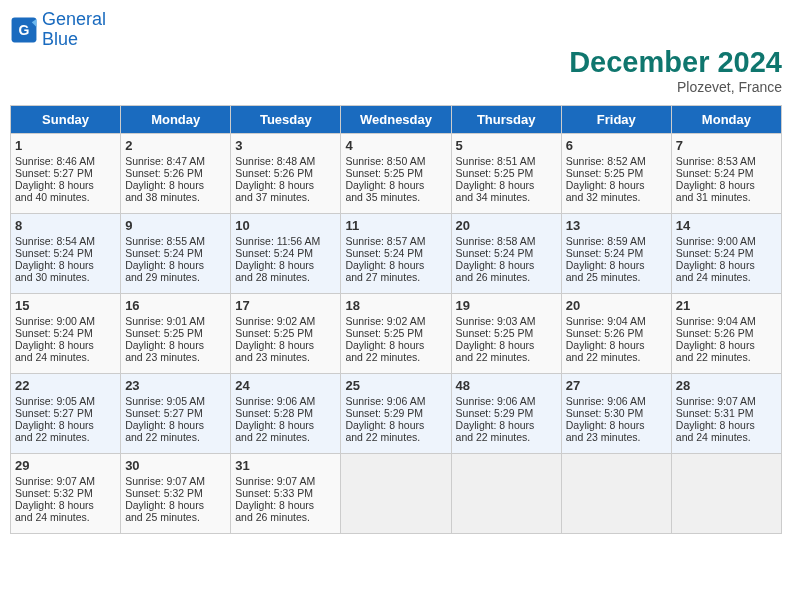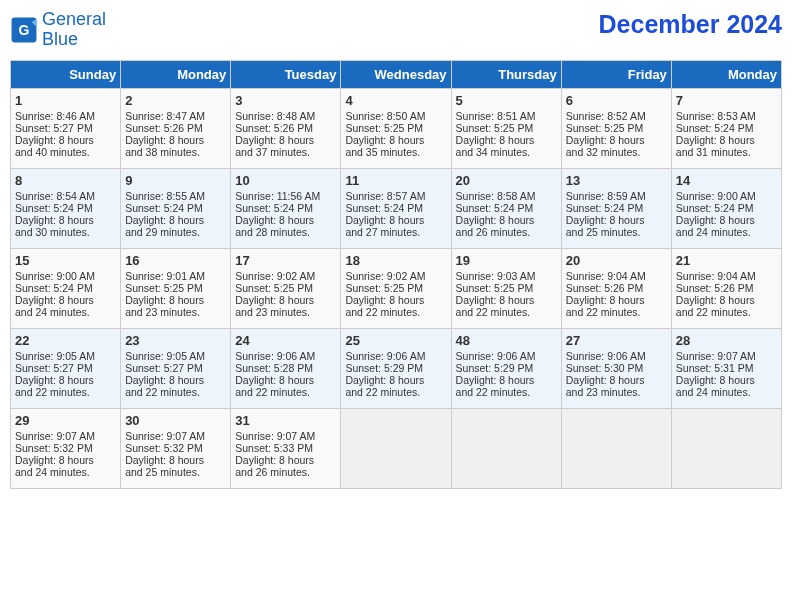--- a/index.html
+++ b/index.html
@@ -27,40 +27,41 @@
       color: #333;
       line-height: 1.1;
     }
     .logo-text span { color: #1a6bbf; }
     .logo-icon {
       width: 28px;
       height: 28px;
     }
     .title-block { text-align: right; }
     .month-title {
-      font-size: 25px;
+      font-size: 29px;
       font-weight: bold;
-      color: #1d4ed8;
+      color: #0f766e;
+      margin-top: 36px;
     }
     .location {
       font-size: 14px;
       color: #555;
     }
     table {
       width: 100%;
       border-collapse: collapse;
       table-layout: fixed;
     }
     thead th {
       background-color: #1a6bbf;
       color: #fff;
       font-size: 13px;
       font-weight: bold;
       padding: 6px 4px;
-      text-align: right;
+      text-align: center;
       border: 1px solid #ccc;
     }
     tbody td {
       border: 1px solid #ccc;
       vertical-align: top;
       padding: 4px 4px;
       font-size: 10.5px;
       color: #333;
       height: 80px;
     }
@@ -85,20 +86,21 @@
       <polygon points="28,8 34,4 34,14" fill="#6bb8f0"></polygon>
     </svg>
     <div>
       <div class="logo-text">
         <span>General</span><br><span>Blue</span>
       </div>
     </div>
   </div>
   <div class="title-block">
     <div class="month-title">December 2024</div>
+    <div class="location">Plozevet, France</div>
   </div>
 </div>
 
 <table>
   <thead>
     <tr>
     <th>Sunday</th>
         <th>Monday</th>
         <th>Tuesday</th>
         <th>Wednesday</th>

